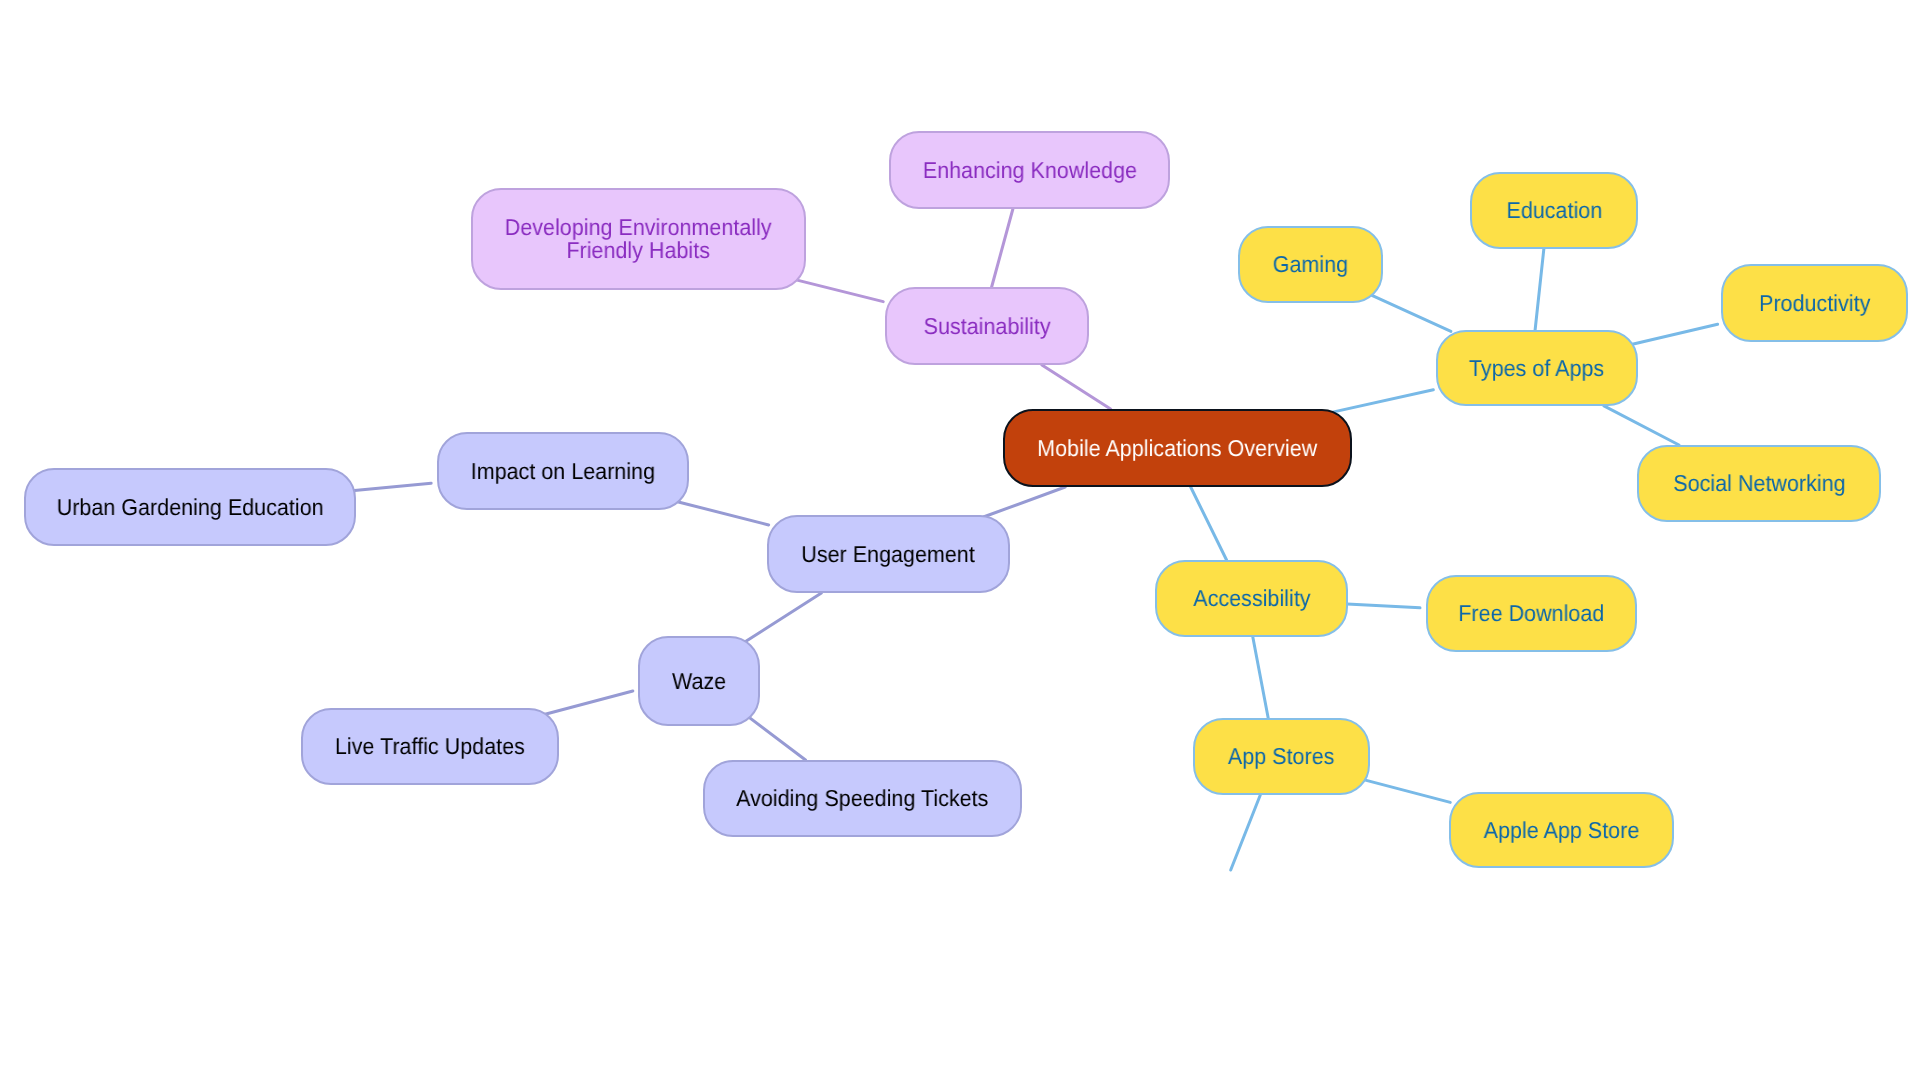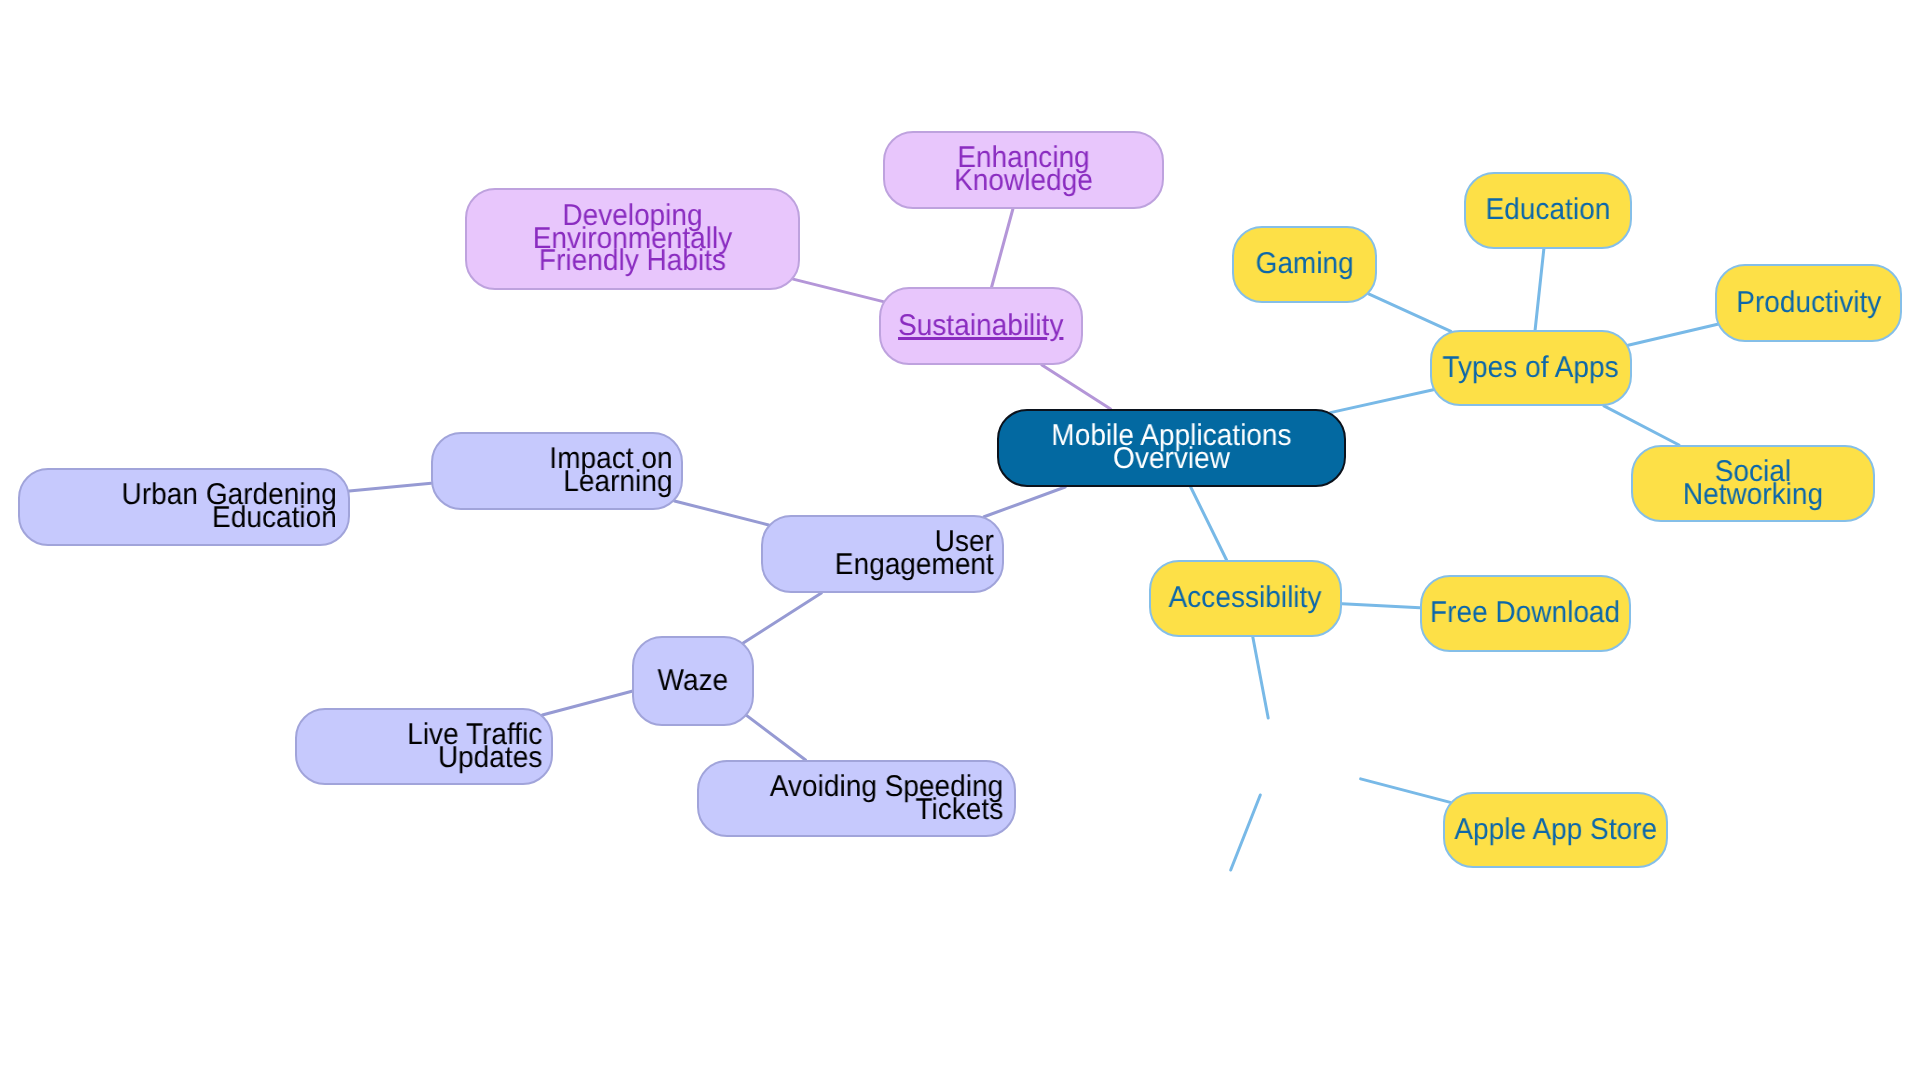--- a/index.html
+++ b/index.html
@@ -6,25 +6,25 @@
   html,body{margin:0;padding:0;}
   body{width:1920px;height:1083px;background:#ffffff;overflow:hidden;
        font-family:"Liberation Sans","DejaVu Sans",sans-serif;
        -webkit-font-smoothing:antialiased;text-rendering:geometricPrecision;}
   #canvas{position:relative;width:1920px;height:1083px;}
   #edge-layer{position:absolute;left:0;top:0;width:1920px;height:1083px;}
   #node-layer{position:absolute;left:0;top:0;width:1920px;height:1083px;}
   .node{position:absolute;box-sizing:border-box;display:flex;align-items:center;
         justify-content:center;text-align:center;border-radius:30px;
         border-width:2px;border-style:solid;line-height:22.7px;letter-spacing:0.05px;
-        font-size:30px;}
+        font-size:23px;margin-left:6px;}
   .node-label{display:block;white-space:pre-line;
         transform:scaleX(0.932) translateZ(0);transform-origin:center center;
         will-change:transform;}
-  .root{background:#0369a1;border-color:#0b121c;color:#ffffff;}
+  .root{background:#c2410c;border-color:#0b121c;color:#ffffff;}
   .blue{background:#fde047;border-color:#85bfe8;color:#0c67aa;}
   .indigo{background:#c6c9fd;border-color:#a1a4da;color:#000000;text-align:right;}
   .violet{background:#e8c6fc;border-color:#bea2de;color:#8a2cc0;}
 </style>
 </head>
 <body>
 
 <div id="canvas">
 
   <svg id="edge-layer" viewBox="0 0 1920 1083" width="1920" height="1083">
@@ -67,20 +67,23 @@
     </div>
     <div class="node blue" style="left: 1631px; top: 445px; width: 244px; height: 77px;">
       <span class="node-label">Social Networking</span>
     </div>
     <div class="node blue" style="left: 1149px; top: 560px; width: 193px; height: 77px;">
       <span class="node-label">Accessibility</span>
     </div>
     <div class="node blue" style="left: 1420px; top: 575px; width: 211px; height: 77px;">
       <span class="node-label">Free Download</span>
     </div>
+    <div class="node blue" style="left: 1187px; top: 718px; width: 177px; height: 77px;">
+      <span class="node-label">App Stores</span>
+    </div>
     <div class="node blue" style="left: 1443px; top: 792px; width: 225px; height: 76px;">
       <span class="node-label">Apple App Store</span>
     </div>
     <div class="node indigo" style="left: 761px; top: 515px; width: 243px; height: 78px;">
       <span class="node-label">User Engagement</span>
     </div>
     <div class="node indigo" style="left: 431px; top: 432px; width: 252px; height: 78px;">
       <span class="node-label">Impact on Learning</span>
     </div>
     <div class="node indigo" style="left: 18px; top: 468px; width: 332px; height: 78px;">
@@ -88,21 +91,21 @@
     </div>
     <div class="node indigo" style="left: 632px; top: 636px; width: 122px; height: 90px;">
       <span class="node-label">Waze</span>
     </div>
     <div class="node indigo" style="left: 295px; top: 708px; width: 258px; height: 77px;">
       <span class="node-label">Live Traffic Updates</span>
     </div>
     <div class="node indigo" style="left: 697px; top: 760px; width: 319px; height: 77px;">
       <span class="node-label">Avoiding Speeding Tickets</span>
     </div>
-    <div class="node violet" style="left: 879px; top: 287px; width: 204px; height: 78px; text-decoration: underline;">
+    <div class="node violet" style="left: 879px; top: 287px; width: 204px; height: 78px;">
       <span class="node-label">Sustainability</span>
     </div>
     <div class="node violet" style="left: 465px; top: 188px; width: 335px; height: 102px;">
       <span class="node-label">Developing Environmentally
 Friendly Habits</span>
     </div>
     <div class="node violet" style="left: 883px; top: 131px; width: 281px; height: 78px;">
       <span class="node-label">Enhancing Knowledge</span>
     </div>
   </div>

